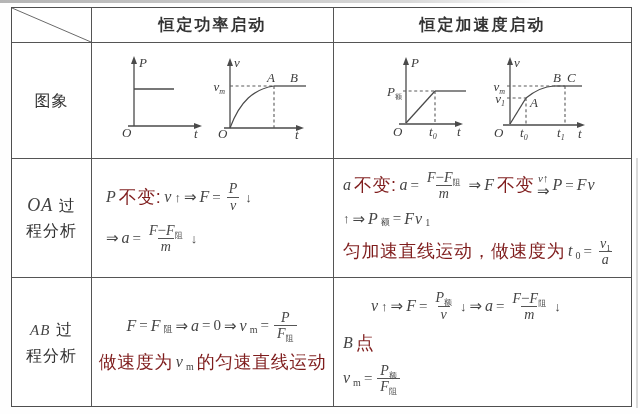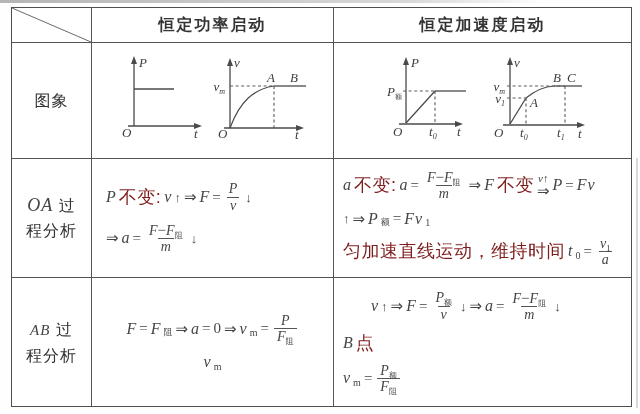--- a/index.html
+++ b/index.html
@@ -237,21 +237,21 @@
         <span class="ar">↑</span>
         <span class="imp">⇒</span>
         <span class="it">P</span>
           <span class="sbc">额</span>
         <span class="op">=</span>
         <span class="it">F</span>
           <span class="it" style="margin-left:-2px">v</span>
           <span class="sb">1</span>
       </div>
       <div class="fline">
-        <span class="cn">匀加速直线运动，维持时间</span>
+        <span class="cn">匀加速直线运动，做速度为</span>
         <span class="it">t</span>
           <span class="sb">0</span>
         <span class="op">=</span>
         <span class="frac">
           <span class="num">
               <span class="it">v</span>
               <span class="sb">1</span>
             </span>
           <span class="den">
               <span class="it">a</span>
@@ -283,22 +283,24 @@
           <span class="num">
               <span class="it">P</span>
             </span>
           <span class="den">
               <span class="it">F</span>
               <span class="sbc">阻</span>
             </span>
         </span>
       </div>
       <div class="fline">
+        <span class="cn">做速度为</span>
         <span class="it">v</span>
           <span class="sb">m</span>
+        <span class="cn">的匀速直线运动</span>
       </div>
     </div>
 
     <div class="cell analysis tight lc lr">
       <div class="fline indent1">
         <span class="it">v</span>
         <span class="ar">↑</span>
         <span class="imp">⇒</span>
         <span class="it">F</span>
         <span class="op">=</span>

